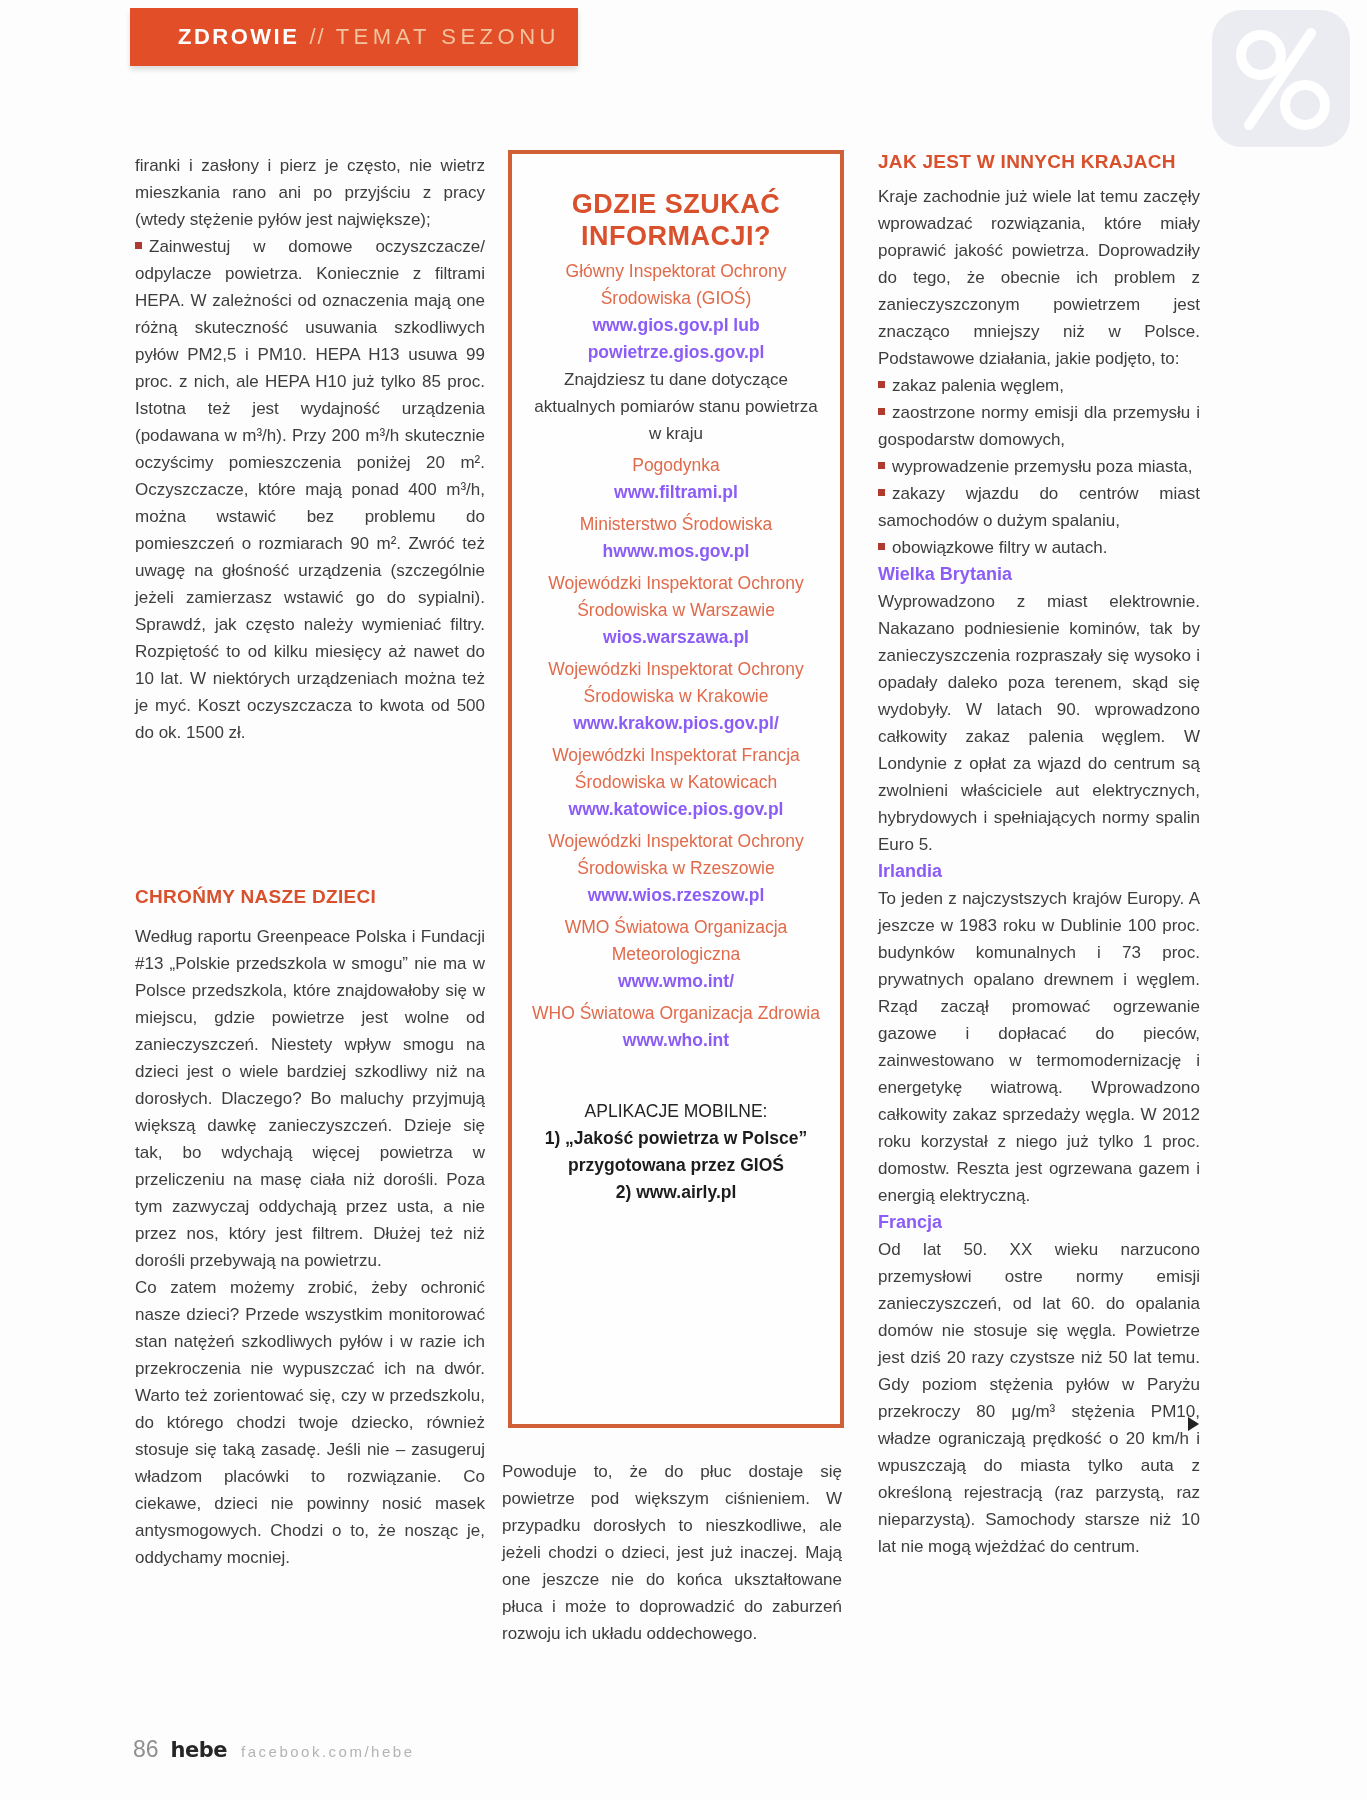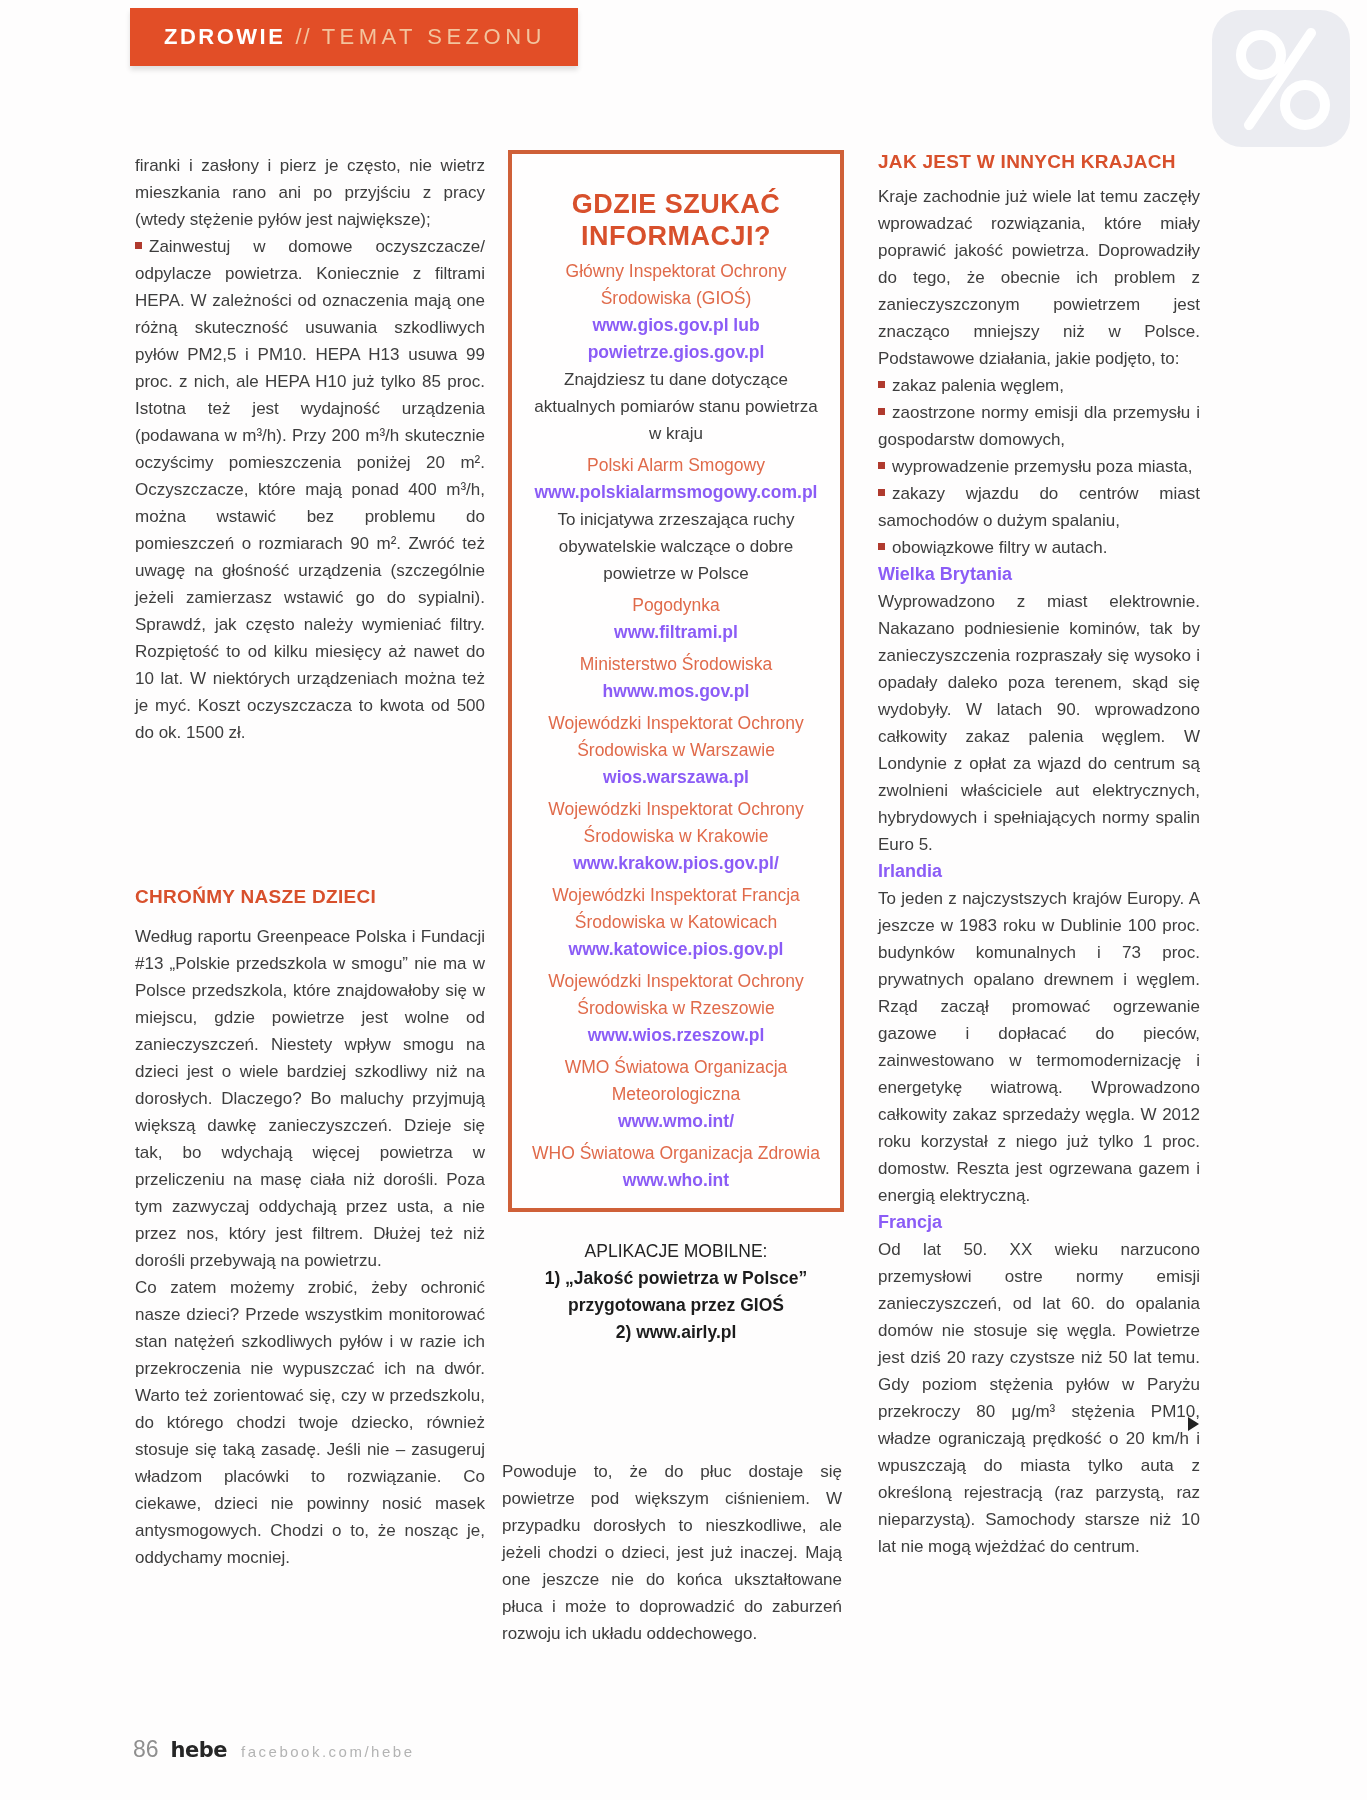--- a/index.html
+++ b/index.html
@@ -7,21 +7,21 @@
   .page {
     position:relative; width:1367px; height:1800px;
     background:#fefdfd; overflow:hidden;
     font-family:"Liberation Sans", sans-serif;
   }
 
   
   .header-bar {
     position:absolute; left:130px; top:8px; width:448px; height:58px;
     background:var(--header_bar, #e24e27);
-    display:flex; align-items:center; padding-left:34px;
+    display:flex; align-items:center; padding-left:48px;
     box-shadow:0 4px 5px rgba(0,0,0,0.12);
   }
   .hb-section { color:#ffffff; font-weight:bold; font-size:22px; letter-spacing:2.5px; }
   .hb-sep     { color:var(--header_topic,#f2c49e); font-size:22px; margin:0 10px; letter-spacing:2px; }
   .hb-topic   { color:var(--header_topic,#f2c49e); font-size:22px; letter-spacing:4.5px; }
 
   
   .badge {
     position:absolute; left:1212px; top:10px; width:138px; height:137px;
     background:#ebecf1; border-radius:30px;
@@ -43,21 +43,21 @@
     vertical-align:middle; position:relative; top:-2px;
   }
 
   
   .left-col-top    { position:absolute; left:135px; top:152px; width:350px; }
   .left-col-bottom { position:absolute; left:135px; top:885px; width:350px; }
   .left-col-bottom .col-heading { margin-bottom:14px; }
 
   
   .info-box {
-    position:absolute; left:508px; top:150px; width:336px; height:1062px;
+    position:absolute; left:508px; top:150px; width:336px; height:1278px;
     border:4px solid var(--box_border,#cf6038); background:#fffefe;
     padding:26px 15px 0; text-align:center;
   }
   .box-title {
     font-size:27px; line-height:32px; font-weight:bold;
     color:var(--accent,#e2492a); margin:8px 0 6px; letter-spacing:0.5px;
   }
   .entry { margin-bottom:5px; }
   .entry-label { font-size:17.5px; line-height:27px; color:var(--box_label,#e06a4a); }
   .entry-url   { font-size:17.5px; line-height:27px; color:#8b5cf6; font-weight:bold; }
@@ -120,25 +120,20 @@
 
   <div class="info-box">
     <h2 class="box-title">GDZIE SZUKAĆ INFORMACJI?</h2>
 
     <div class="entry">
       <div class="entry-label">Główny Inspektorat Ochrony Środowiska (GIOŚ)</div>
       <div class="entry-url">www.gios.gov.pl lub powietrze.gios.gov.pl</div>
       <div class="entry-desc">Znajdziesz tu dane dotyczące aktualnych pomiarów stanu powietrza w kraju</div>
     </div>
 
-    <div class="entry">
-      <div class="entry-label">Polski Alarm Smogowy</div>
-      <div class="entry-url">www.polskialarmsmogowy.com.pl</div>
-      <div class="entry-desc">To inicjatywa zrzeszająca ruchy obywatelskie walczące o dobre powietrze w Polsce</div>
-    </div>
 
     <div class="entry">
       <div class="entry-label">Pogodynka</div>
       <div class="entry-url">www.filtrami.pl</div>
     </div>
 
     <div class="entry">
       <div class="entry-label">Ministerstwo Środowiska</div>
       <div class="entry-url">hwww.mos.gov.pl</div>
     </div>

